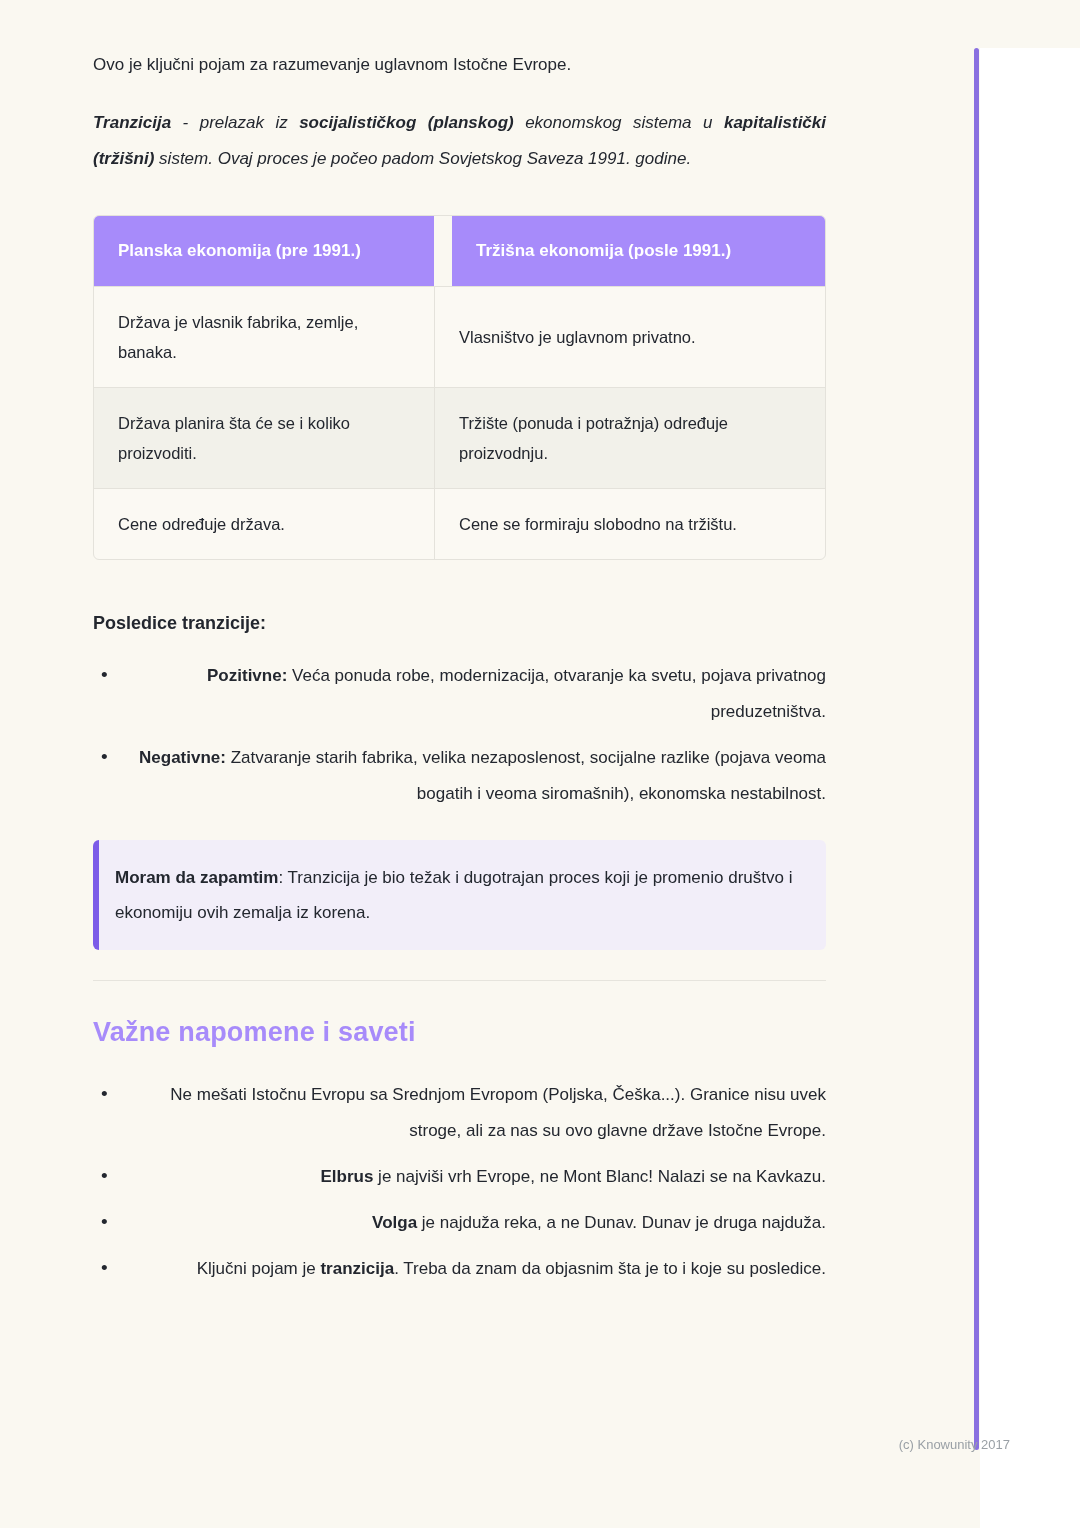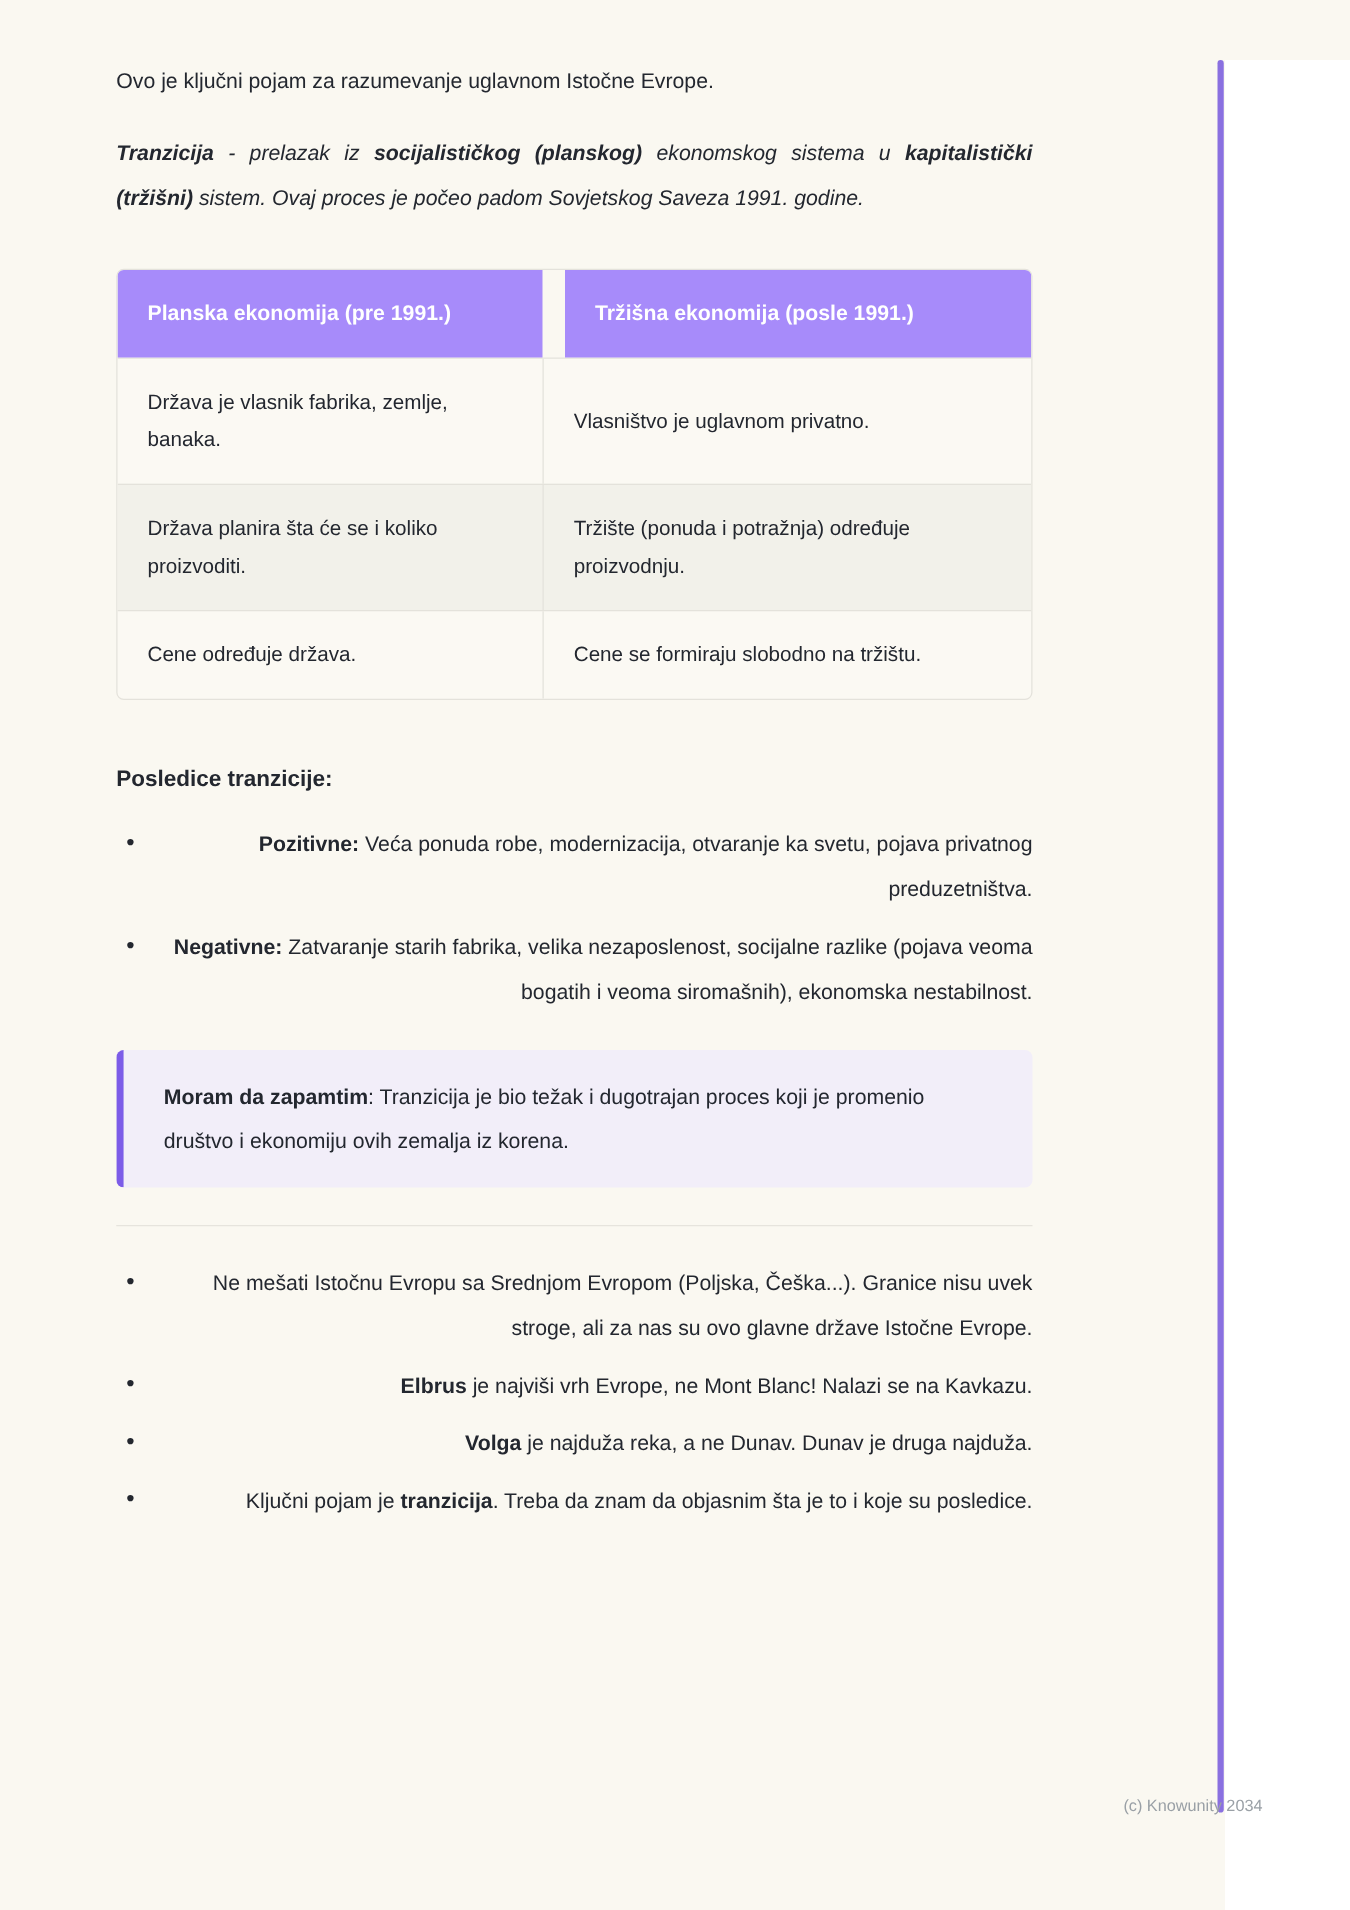--- a/index.html
+++ b/index.html
@@ -52,21 +52,21 @@
     font-size:17px; line-height:36px; margin-bottom:10px;text-align:right;
   }
   ul.list li::before {
     content:"\2022"; position:absolute; left:8px; top:-1px;
     font-size:19px; color:#23272F;
   }
 
   .callout {
     margin-top:28px;
     background:#F2EEF9; border-left:6px solid #7C5CE8; border-radius:6px;
-    padding:20px 30px 20px 32px;
+    padding:20px 30px 20px 16px;
     font-size:17px; line-height:35px;
   }
 
   hr.divider { margin-top:30px; border:none; border-top:1px solid #E6E4DD; }
 
   .notes-title {
     margin-top:34px; font-size:27px; line-height:34px;
     font-weight:bold; color:#A78BFA; letter-spacing:0.2px;
   }
   ul.notes-list { margin-top:28px; }
@@ -114,23 +114,24 @@
     <li><b>Pozitivne:</b><span> Veća ponuda robe, modernizacija, otvaranje ka svetu, pojava privatnog preduzetništva.</span></li>
     <li><b>Negativne:</b><span> Zatvaranje starih fabrika, velika nezaposlenost, socijalne razlike (pojava veoma bogatih i veoma siromašnih), ekonomska nestabilnost.</span></li>
   </ul>
 
   <div class="callout">
     <p><b>Moram da zapamtim</b><span>: Tranzicija je bio težak i dugotrajan proces koji je promenio društvo i ekonomiju ovih zemalja iz korena.</span></p>
   </div>
 
   <hr class="divider">
 
+  <h2 class="notes-title">Važne napomene i saveti</h2>
 
   <ul class="list notes-list">
     <li><span>Ne mešati Istočnu Evropu sa Srednjom Evropom (Poljska, Češka...). Granice nisu uvek stroge, ali za nas su ovo glavne države Istočne Evrope.</span><b></b><span></span></li>
     <li><span></span><b>Elbrus</b><span> je najviši vrh Evrope, ne Mont Blanc! Nalazi se na Kavkazu.</span></li>
     <li><span></span><b>Volga</b><span> je najduža reka, a ne Dunav. Dunav je druga najduža.</span></li>
     <li><span>Ključni pojam je </span><b>tranzicija</b><span>. Treba da znam da objasnim šta je to i koje su posledice.</span></li>
   </ul>
 
 </div>
 
-<div class="footer">(c) Knowunity 2034</div>
+<div class="footer">(c) Knowunity 2017</div>
 
 </body></html>

